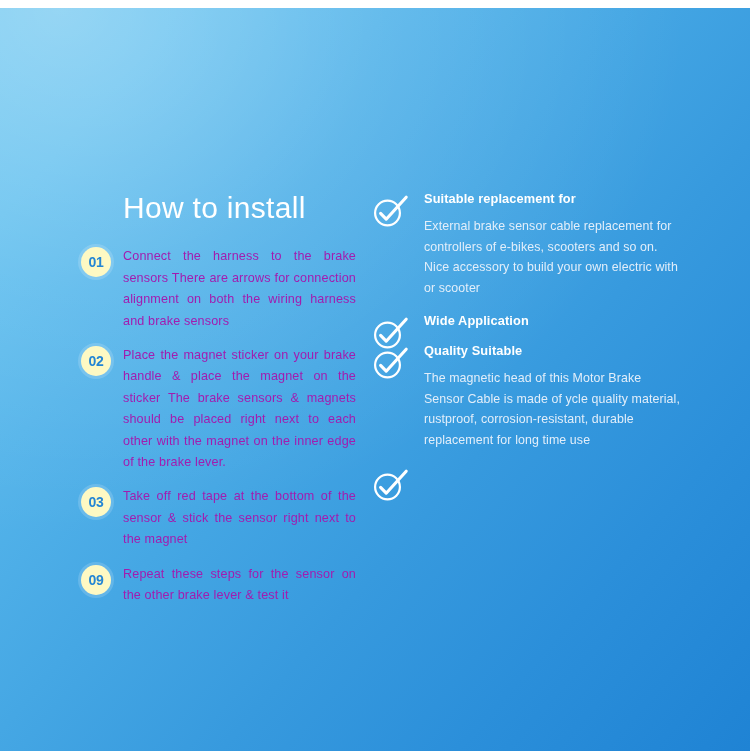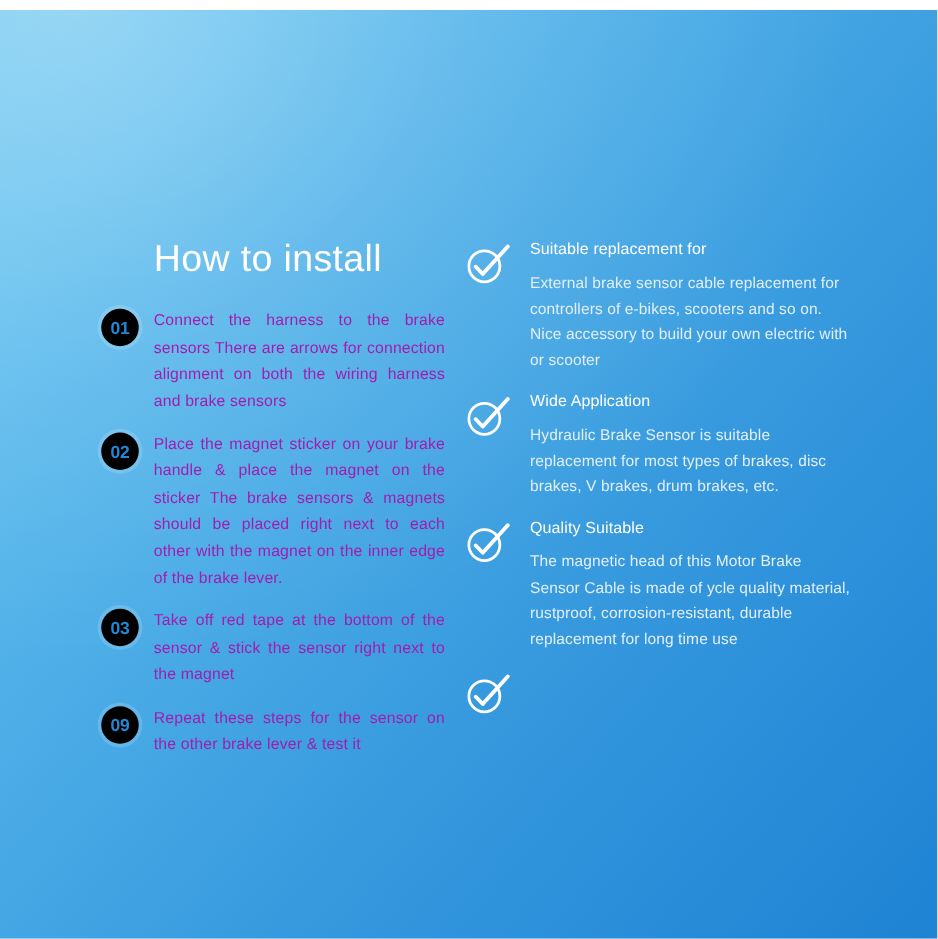--- a/index.html
+++ b/index.html
@@ -90,21 +90,21 @@
   }
   .step-row:last-child { margin-bottom: 0; }
 
   .step-badge {
     position: absolute;
     left: 3px;
     top: 1px;
     width: 30px;
     height: 30px;
     border-radius: 50%;
-    background: #000000;
+    background: #fef9c3;
     color: #2486d4;
     font-size: 14px;
     font-weight: 700;
     letter-spacing: -0.2px;
     line-height: 30px;
     text-align: center;
     box-shadow: 0 0 0 3px rgba(255,255,255,0.16);
   }
 
   .step-text {
@@ -137,21 +137,21 @@
     top: 2px;
     width: 40px;
     height: 38px;
   }
   .feature-check svg { display: block; }
 
   .feature-body { margin-left: 52px; }
 
   .feature-title {
     font-size: 12.8px;
-    font-weight: 400;
+    font-weight: 700;
     color: #ffffff;
     letter-spacing: 0.1px;
     line-height: 1.35;
     margin: 0 0 9px 0;
   }
 
   .feature-text {
     font-size: 12.4px;
     line-height: 1.66;
     color: #e2eefa;
@@ -212,21 +212,20 @@
 
       <div class="feature-row">
         <span class="feature-check">
           <svg width="40" height="38" viewBox="0 0 40 38" fill="none" aria-hidden="true">
             <circle cx="15.5" cy="21" r="12.4" stroke="#ffffff" stroke-width="2.2" fill="none"></circle>
             <path d="M8.6 21.4 L14.2 27.2 L34.2 5.2" stroke="#ffffff" stroke-width="3.1" stroke-linecap="round" stroke-linejoin="round" fill="none"></path>
           </svg>
         </span>
         <div class="feature-body">
           <h3 class="feature-title">Wide Application</h3>
-          <p class="feature-text">Hydraulic Brake Sensor is suitable replacement for most types of brakes, disc brakes, V brakes, drum brakes, etc.</p>
         </div>
       </div>
 
       <div class="feature-row">
         <span class="feature-check">
           <svg width="40" height="38" viewBox="0 0 40 38" fill="none" aria-hidden="true">
             <circle cx="15.5" cy="21" r="12.4" stroke="#ffffff" stroke-width="2.2" fill="none"></circle>
             <path d="M8.6 21.4 L14.2 27.2 L34.2 5.2" stroke="#ffffff" stroke-width="3.1" stroke-linecap="round" stroke-linejoin="round" fill="none"></path>
           </svg>
         </span>

